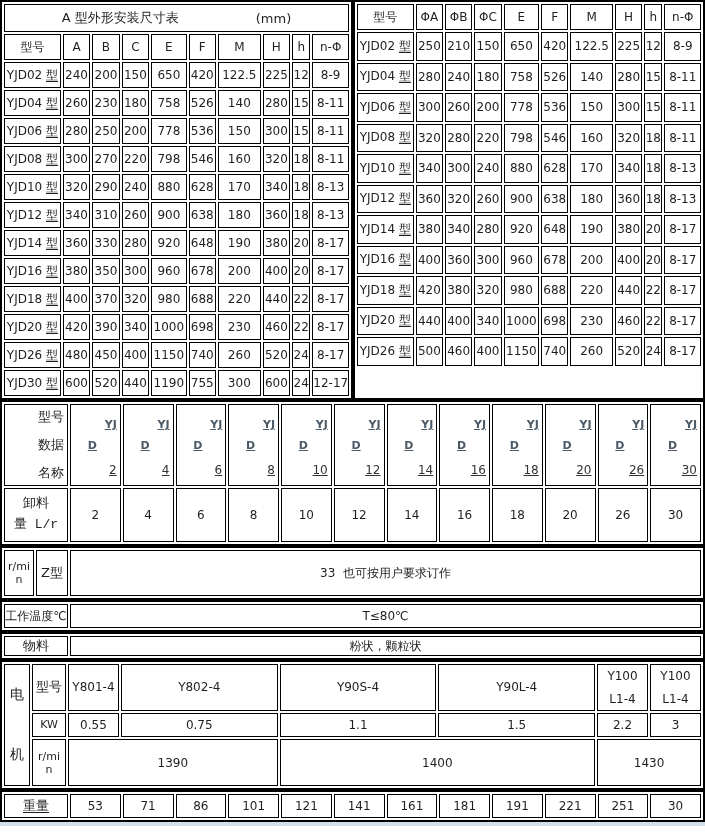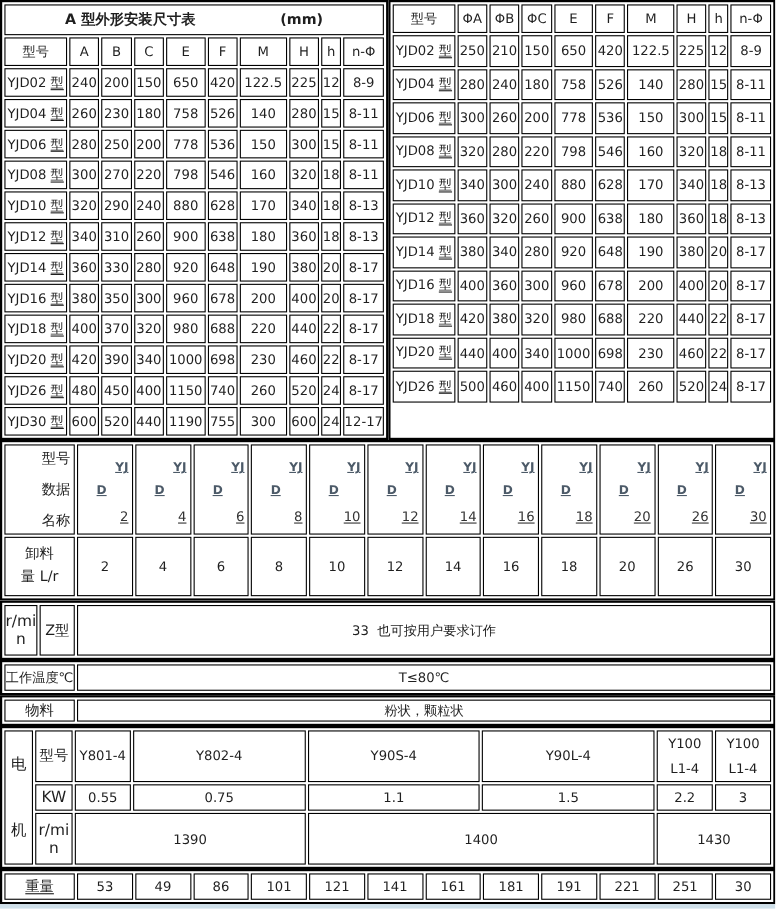--- a/index.html
+++ b/index.html
@@ -16,41 +16,41 @@
   td, th {
     border:1px solid #000; text-align:center; vertical-align:middle;
     font-size:12px; font-weight:normal; padding:0; overflow:hidden;
     white-space:nowrap;
   }
   
   .top { display:flex; }
   .dim-table { width:353px; }
   .dim-table.right { width:352px; }
   .dim-table .title-row th { height:28px; }
-  .dim-table .ttl { display:flex; justify-content:center; align-items:center; gap:77px; font-weight:bold; font-size:13px; }
+  .dim-table .ttl { display:flex; justify-content:center; align-items:center; gap:77px; font-weight:normal; font-size:13px; }
   .dim-table .head-row th { height:26px; font-size:12px; }
   .dim-table tbody tr { height:26px; }
   .dim-table td.lbl { font-size:12px; }
   .dim-table td.lbl u { text-underline-offset:2px; }
   tr.filler-row td { border:none; }
   
   .wide-table { width:705px; }
   .spec-table .model-row { height:80px; }
   .spec-table .discharge-row { height:54px; }
   td.corner {
     text-align:right; padding:3px 3px 3px 0; font-size:13px;
   }
   td.corner .stack { display:flex; flex-direction:column; justify-content:space-between; height:74px; }
   td.model-cell > span { display:block; line-height:1.1;text-decoration:underline; }
   td.model-cell .yj { text-align:right; padding:6px 3px 0 0; color:#4c5a68; font-size:11px; font-weight:bold; }
   td.model-cell .dd { text-align:center; padding:9px 6px 0 0; color:#4c5a68; font-size:11px; font-weight:bold; }
   td.model-cell .num { text-align:right; padding:11px 3px 0 0; color:#333; font-size:12px; }
   td.rlabel { font-size:13px; }
-  td.rlabel .ln { line-height:1.6; }
-  td.small { font-size:14px; }
+  td.rlabel .ln { line-height:1.6;font-family:Liberation Mono, monospace; }
+  td.small { font-size:11px; }
   .speed-table tr { height:46px; }
   .temp-table tr { height:24px;margin-top:32px; }
   .temp-table td.rlabel { font-size:12px; }
   .material-table tr { height:20px; }
   td.pre { white-space:pre; }
   
   .motor-table .type-row { height:46px; }
   .motor-table .power-row { height:24px;padding-left:16px; }
   .motor-table .speed-row { height:46px; }
   td.vlabel { font-size:14px; }
@@ -650,21 +650,21 @@
         <col>
         <col>
         <col>
     </colgroup>
     <tbody>
         <tr id="weightRow">
       <td class="rlabel">
         <u>重量</u>
       </td>
     <td>53</td>
-          <td>49</td>
+          <td>71</td>
           <td>86</td>
           <td>101</td>
           <td>121</td>
           <td>141</td>
           <td>161</td>
           <td>181</td>
           <td>191</td>
           <td>221</td>
           <td>251</td>
           <td>30</td>

